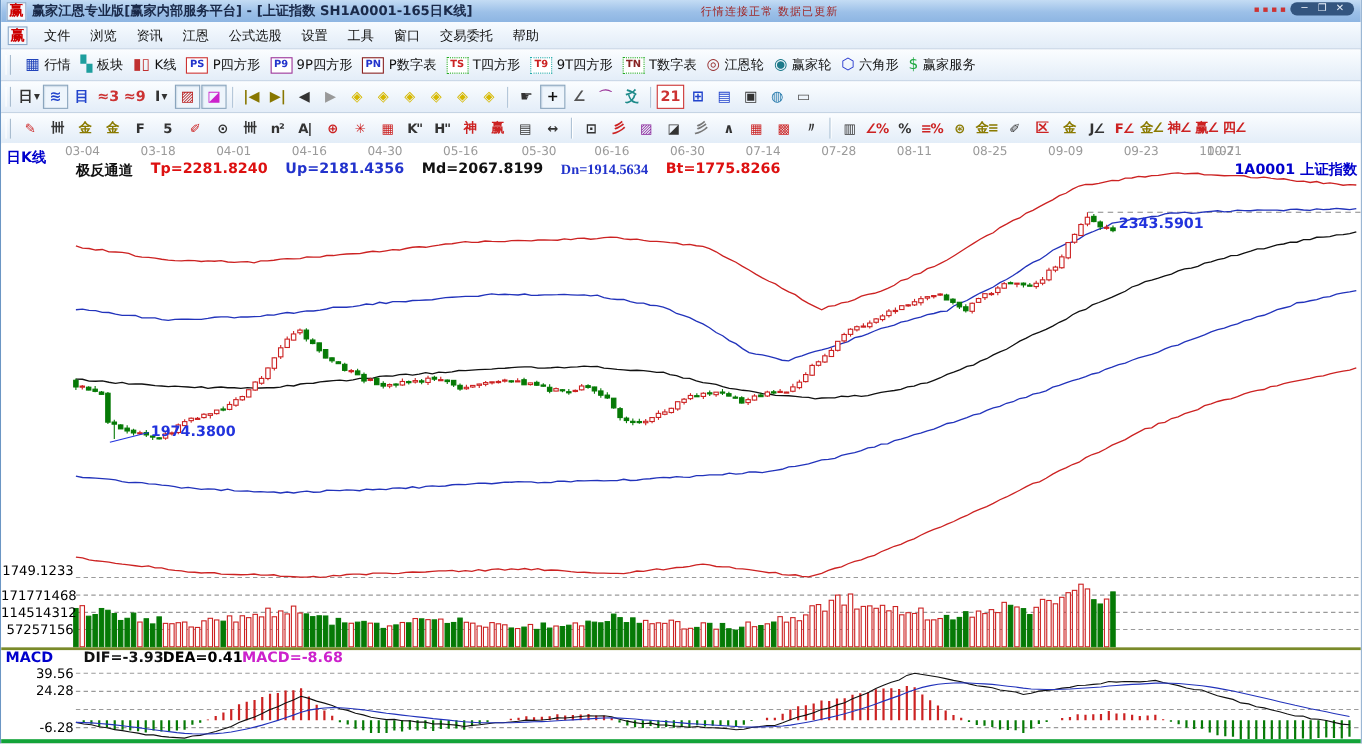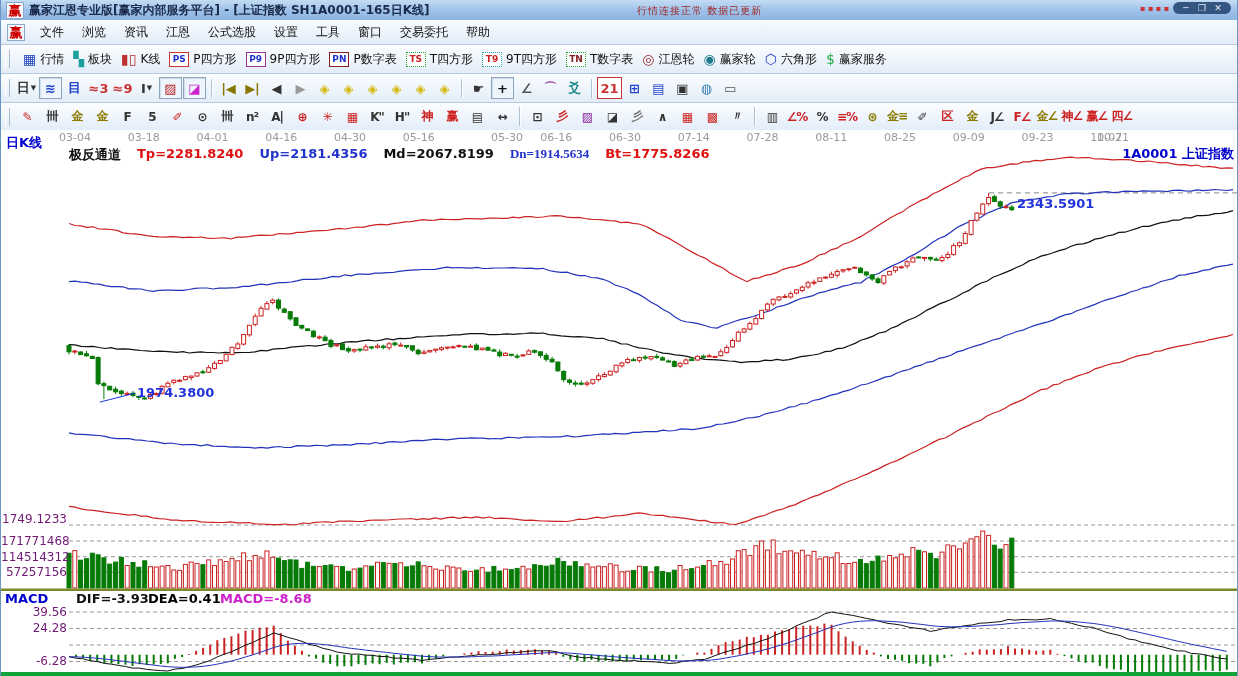--- a/index.html
+++ b/index.html
@@ -41,21 +41,21 @@
   .sep{width:1px;height:19px;background:#afc3d6;box-shadow:1px 0 0 #fff;margin:0 4px}
   .ico3{min-width:22px;height:19px;display:inline-flex;align-items:center;justify-content:center;
     font-size:12px;border:1px solid transparent;font-weight:bold;letter-spacing:-1px}
   
   .chartarea{position:absolute;top:130px;left:0;width:1238px;height:542px;background:#fff}
   .chartarea .abs{position:absolute;white-space:nowrap}
   .datelab{position:absolute;top:1px;font-size:11px;color:#9a9a9a}
   .kline-lab{left:5px;top:4px;color:#0000cc;font-weight:bold;font-size:13px}
   .symbol-lab{right:5px;top:15px;color:#0000cc;font-weight:bold;font-size:13px}
   .ind-head{left:68px;top:16px;display:flex;gap:16px;font-size:13px;font-weight:bold}
-  .axis-lab{width:66px;text-align:right;font-size:12px;color:#701a75}
+  .axis-lab{width:66px;text-align:right;font-size:12px;color:#000000}
   .anno{color:#2233dd;font-size:13px;font-weight:bold}
   .macd-head{top:461px;font-size:13px;font-weight:bold}
   svg{position:absolute;left:0;top:0}
   .bottomstrip{position:absolute;bottom:0;left:0;width:1238px;height:4px;background:#12a338}
 </style>
 </head>
 <body>
 
 <div class="frame">
 
@@ -888,21 +888,21 @@
         <polyline points="68.0,526.7 75.1,528.2 82.1,528.8 89.2,530.7 96.2,531.6 103.3,533.3 110.4,534.2 117.4,535.4 124.5,536.5 131.5,538.1 138.6,538.1 145.7,539.4 152.7,540.1 159.8,540.6 166.8,541.0 173.9,539.1 181.0,538.5 188.0,536.9 195.1,535.0 202.1,532.8 209.2,530.5 216.3,526.9 223.3,524.2 230.4,521.8 237.4,518.6 244.5,515.0 251.6,512.6 258.6,509.0 265.7,506.4 272.7,503.0 279.8,504.9 286.9,507.4 293.9,509.2 301.0,511.3 308.0,514.4 315.1,515.8 322.2,518.4 329.2,519.9 336.3,522.1 343.3,523.2 350.4,524.2 357.5,524.0 364.5,525.2 371.6,525.3 378.6,526.5 385.7,526.5 392.8,528.2 399.8,528.1 406.9,528.7 413.9,529.2 421.0,530.5 428.1,529.4 435.1,528.8 442.2,528.0 449.2,527.1 456.3,527.0 463.4,526.3 470.4,525.7 477.5,524.7 484.5,524.9 491.6,524.5 498.7,523.9 505.7,522.6 512.8,522.7 519.8,522.0 526.9,521.4 534.0,520.7 541.0,520.9 548.1,520.7 555.1,521.6 562.2,523.8 569.3,525.6 576.3,526.9 583.4,527.9 590.4,527.4 597.5,529.0 604.6,529.1 611.6,530.0 618.7,530.4 625.7,531.2 632.8,530.5 639.9,531.5 646.9,531.6 654.0,531.9 661.0,532.5 668.1,533.4 675.2,533.0 682.2,531.3 689.3,530.6 696.3,529.7 703.4,529.5 710.5,527.0 717.5,524.3 724.6,521.8 731.6,520.1 738.7,518.0 745.8,515.0 752.8,513.7 759.9,510.8 766.9,508.9 774.0,505.3 781.1,502.5 788.1,499.8 795.2,495.9 802.2,493.0 809.3,490.3 816.4,488.1 823.4,484.0 830.5,482.0 837.5,483.2 844.6,484.3 851.7,485.4 858.7,486.9 865.8,488.5 872.8,489.7 879.9,491.7 887.0,493.4 894.0,494.2 901.1,495.3 908.1,497.3 915.2,498.2 922.3,499.1 929.3,501.4 936.4,500.2 943.4,498.3 950.5,497.6 957.6,496.9 964.6,495.6 971.7,494.9 978.7,493.2 985.8,492.9 992.9,492.2 999.9,491.6 1007.0,489.5 1014.0,490.1 1021.1,489.5 1028.2,489.7 1035.2,489.9 1042.3,489.3 1049.3,488.5 1056.4,490.5 1063.5,491.8 1070.5,493.3 1077.6,495.4 1084.6,496.8 1091.7,497.3 1098.8,500.0 1105.8,502.5 1112.9,504.2 1119.9,505.8 1127.0,509.0 1134.1,509.9 1141.1,512.5 1148.2,513.5 1155.2,515.5 1162.3,517.1 1169.4,519.1 1176.4,520.9 1183.5,521.0 1190.5,523.5 1197.6,523.8 1204.7,525.0 1211.7,526.7 1218.8,528.3 1225.8,528.9 " fill="none" stroke="#111111"></polyline>
         <polyline points="68.0,526.7 75.1,526.9 82.1,527.2 89.2,527.7 96.2,528.3 103.3,529.0 110.4,529.8 117.4,530.7 124.5,531.5 131.5,532.5 138.6,533.4 145.7,534.3 152.7,535.1 159.8,536.0 166.8,536.7 173.9,537.1 181.0,537.3 188.0,537.2 195.1,536.9 202.1,536.3 209.2,535.4 216.3,534.1 223.3,532.7 230.4,531.0 237.4,529.2 244.5,527.0 251.6,524.9 258.6,522.5 265.7,520.1 272.7,517.5 279.8,515.6 286.9,514.4 293.9,513.6 301.0,513.3 308.0,513.4 315.1,513.8 322.2,514.5 329.2,515.3 336.3,516.3 343.3,517.4 350.4,518.4 357.5,519.2 364.5,520.1 371.6,520.9 378.6,521.7 385.7,522.4 392.8,523.3 399.8,524.0 406.9,524.7 413.9,525.4 421.0,526.2 428.1,526.6 435.1,527.0 442.2,527.1 449.2,527.1 456.3,527.1 463.4,527.0 470.4,526.8 477.5,526.5 484.5,526.2 491.6,526.0 498.7,525.7 505.7,525.2 512.8,524.8 519.8,524.4 526.9,524.0 534.0,523.5 541.0,523.1 548.1,522.7 555.1,522.6 562.2,522.8 569.3,523.2 576.3,523.7 583.4,524.4 590.4,524.8 597.5,525.5 604.6,526.0 611.6,526.6 618.7,527.2 625.7,527.8 632.8,528.2 639.9,528.7 646.9,529.1 654.0,529.5 661.0,530.0 668.1,530.5 675.2,530.9 682.2,530.9 689.3,530.9 696.3,530.7 703.4,530.5 710.5,530.0 717.5,529.2 724.6,528.0 731.6,526.8 738.7,525.5 745.8,523.9 752.8,522.4 759.9,520.7 766.9,518.9 774.0,516.8 781.1,514.7 788.1,512.5 795.2,510.0 802.2,507.4 809.3,504.9 816.4,502.4 823.4,499.6 830.5,497.0 837.5,494.9 844.6,493.3 851.7,492.1 858.7,491.3 865.8,490.9 872.8,490.7 879.9,490.9 887.0,491.3 894.0,491.7 901.1,492.2 908.1,493.0 915.2,493.8 922.3,494.6 929.3,495.6 936.4,496.3 943.4,496.6 950.5,496.8 957.6,496.8 964.6,496.6 971.7,496.4 978.7,495.9 985.8,495.4 992.9,495.0 999.9,494.5 1007.0,493.7 1014.0,493.2 1021.1,492.6 1028.2,492.2 1035.2,491.9 1042.3,491.5 1049.3,491.0 1056.4,491.0 1063.5,491.1 1070.5,491.4 1077.6,492.0 1084.6,492.7 1091.7,493.4 1098.8,494.4 1105.8,495.6 1112.9,496.9 1119.9,498.2 1127.0,499.8 1134.1,501.4 1141.1,503.0 1148.2,504.6 1155.2,506.2 1162.3,507.9 1169.4,509.5 1176.4,511.2 1183.5,512.7 1190.5,514.3 1197.6,515.7 1204.7,517.1 1211.7,518.6 1218.8,520.0 1225.8,521.4 " fill="none" stroke="#2233bb"></polyline>
       </svg>
     <div id="dates">
         <span class="datelab" style="left: 58px;">03-04</span>
         <span class="datelab" style="left: 126.75px;">03-18</span>
         <span class="datelab" style="left: 195.5px;">04-01</span>
         <span class="datelab" style="left: 264.25px;">04-16</span>
         <span class="datelab" style="left: 333px;">04-30</span>
         <span class="datelab" style="left: 401.75px;">05-16</span>
-        <span class="datelab" style="left: 490px;">05-30</span>
+        <span class="datelab" style="left: 473px;">05-30</span>
         <span class="datelab" style="left: 539.25px;">06-16</span>
         <span class="datelab" style="left: 608px;">06-30</span>
         <span class="datelab" style="left: 676.75px;">07-14</span>
         <span class="datelab" style="left: 745.5px;">07-28</span>
         <span class="datelab" style="left: 814.25px;">08-11</span>
         <span class="datelab" style="left: 883px;">08-25</span>
         <span class="datelab" style="left: 951.75px;">09-09</span>
         <span class="datelab" style="left: 1020.5px;">09-23</span>
         <span class="datelab" style="left: 1089.25px;">10-07</span>
         <span class="datelab" style="left: 1096px;">10-21</span>

